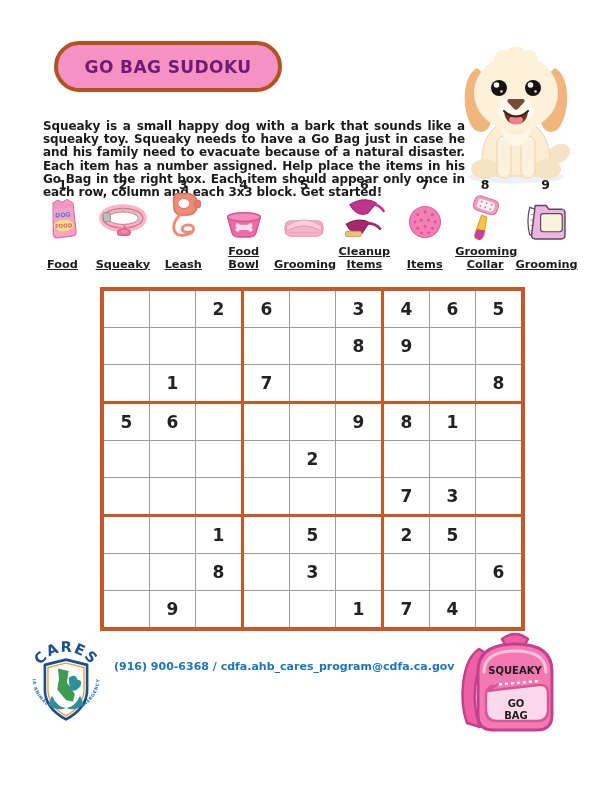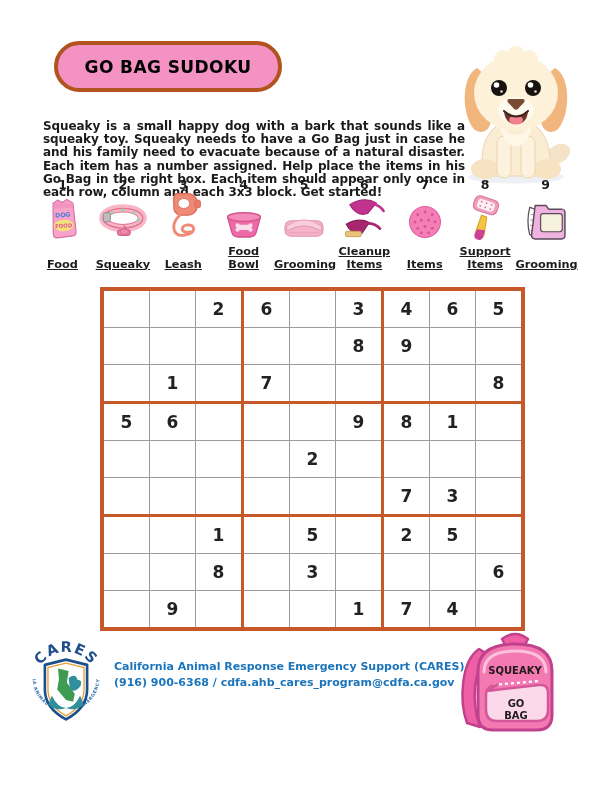--- a/index.html
+++ b/index.html
@@ -7,21 +7,21 @@
     position:relative;width:612px;height:792px;background:#ffffff;
     margin:0 auto;overflow:hidden;
     font-family:"DejaVu Sans",sans-serif;color:#242220;
   }
   
   .pill{
     position:absolute;left:54px;top:41px;width:228px;height:51px;
     box-sizing:border-box;border:4px solid #b2531d;border-radius:28px;
     background:#f492c4;display:flex;align-items:center;justify-content:center;
   }
-  .pill span{font-size:17px;font-weight:700;letter-spacing:.4px;color:#000000;}
+  .pill span{font-size:17px;font-weight:700;letter-spacing:.4px;color:#701a75;}
   
   .intro{
     position:absolute;left:43px;top:108px;width:422px;
     font-size:12px;font-weight:700;line-height:13.2px;
     text-align:justify;letter-spacing:-.1px;color:#1d1b1a;
   }
   
   .puppy{position:absolute;left:440px;top:26px;width:152px;height:160px;}
   
   .items-row{
@@ -226,21 +226,21 @@
                 <circle cx="18" cy="17" r="1"></circle>
                 <circle cx="24" cy="17" r="1"></circle>
                 <circle cx="30" cy="17" r="1"></circle>
               </g>
             </g>
             <path d="M20,26 L13,46 q-1,5 4,6 q5,1 6,-4 L26,28Z" fill="#f5c443" stroke="#d6a32a" stroke-width="1.2"></path>
             <path d="M15,42 L12,48 q-1,5 4,6 q5,1 6,-4 l2,-7Z" fill="#cc3f94"></path>
           </svg>
         </div>
         <div class="item-label">
-          <span>Support Items</span>
+          <span>Grooming Collar</span>
         </div>
       </div>
       <div class="item">
         <div class="item-number">9</div>
         <div class="item-icon">
           <svg width="56" height="44" viewBox="0 0 62 48">
             <path d="M13,10 q-4,16 0,30 l6,3 V12Z" fill="#ffffff" stroke="#5a4a5a" stroke-width="1.4"></path>
             <path d="M14,18 h4 M13.5,24 h4.5 M13.5,30 h4.5 M14,36 h4" stroke="#9a8a9a" stroke-width="1"></path>
             <path d="M19,8 h12 l3,4 h14 q4,0 4,4 v25 q0,4 -4,4 h-29 q-4,0 -4,-4Z" fill="#eeb3de" stroke="#5a4a5a" stroke-width="1.6" stroke-linejoin="round"></path>
             <rect x="25" y="17" width="24" height="20" rx="3" fill="#f7f2dc" stroke="#5a4a5a" stroke-width="1.3"></rect>
@@ -370,21 +370,20 @@
     </text>
     <path d="M50,26 L74,32 V60 C74,77 63,87 50,94 C37,87 26,77 26,60 V32Z" fill="#ffffff" stroke="#1d4f8c" stroke-width="3" stroke-linejoin="round"></path>
     <path d="M50,30 L70.5,35 V59.5 C70.5,75 61,84 50,90 C39,84 29.5,75 29.5,59.5 V35Z" fill="none" stroke="#e8a33d" stroke-width="1.6"></path>
     <path d="M41,36 L53,39 L51,52 L60,65 L58,74 L50,72 L40,60 L42,48 Z" fill="#3f9b51"></path>
     <path d="M53,47 q8,-6 10,2 q6,0 3.5,7 q-6,8 -12,4Z" fill="#2f8f9b"></path>
     <path d="M34,67 q6,13 16,14 q-12,4 -20,-4 q2,-6 4,-10Z" fill="#2f8f9b"></path>
     <path d="M66,67 q-6,13 -16,14 q12,4 20,-4 q-2,-6 -4,-10Z" fill="#2f8f9b"></path>
   </svg>
 
   <div class="footer-text">
-    <div>California Animal Response Emergency Support (CARES)</div>
     <div>(916) 900-6368 / cdfa.ahb_cares_program@cdfa.ca.gov</div>
   </div>
 
   <svg class="backpack" viewBox="0 0 132 124" aria-hidden="true">
     <path d="M30,22 C12,34 10,74 18,96 L31,100 C22,74 24,42 40,28Z" fill="#ee5fa5" stroke="#c2418d" stroke-width="2.5" stroke-linejoin="round"></path>
     <path d="M53,12 q13,-10 26,0 l-4.5,8.5 q-8.5,-6.5 -17,0Z" fill="#ee5fa5" stroke="#c2418d" stroke-width="2.5" stroke-linejoin="round"></path>
     <path d="M29,44 q0,-27 37,-27 q37,0 37,27 v44 q0,15 -15,15 h-44 q-15,0 -15,-15Z" fill="#f478b2" stroke="#c2418d" stroke-width="3" stroke-linejoin="round"></path>
     <path d="M35,45 q0,-21 31,-21 q31,0 31,21" fill="none" stroke="#fbc2dd" stroke-width="3" stroke-linecap="round"></path>
     <text x="66" y="47" text-anchor="middle" font-size="10" font-weight="bold" fill="#1d1b1a">SQUEAKY</text>
     <path d="M44,58 L90,54" stroke="#ffffff" stroke-width="2.2" stroke-dasharray="3,3"></path>

